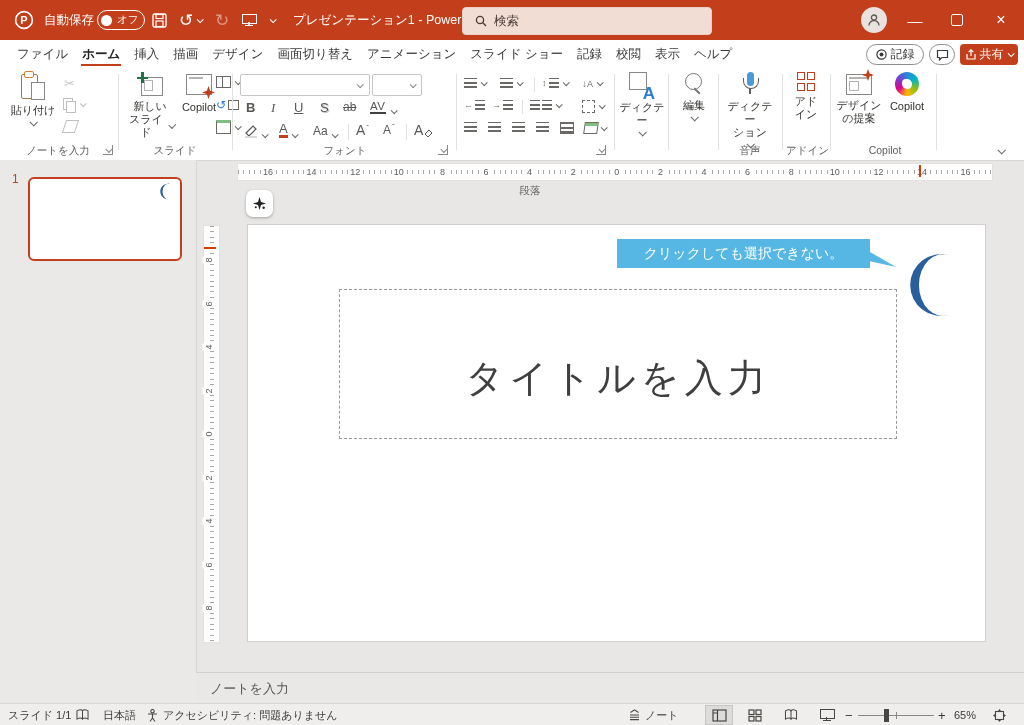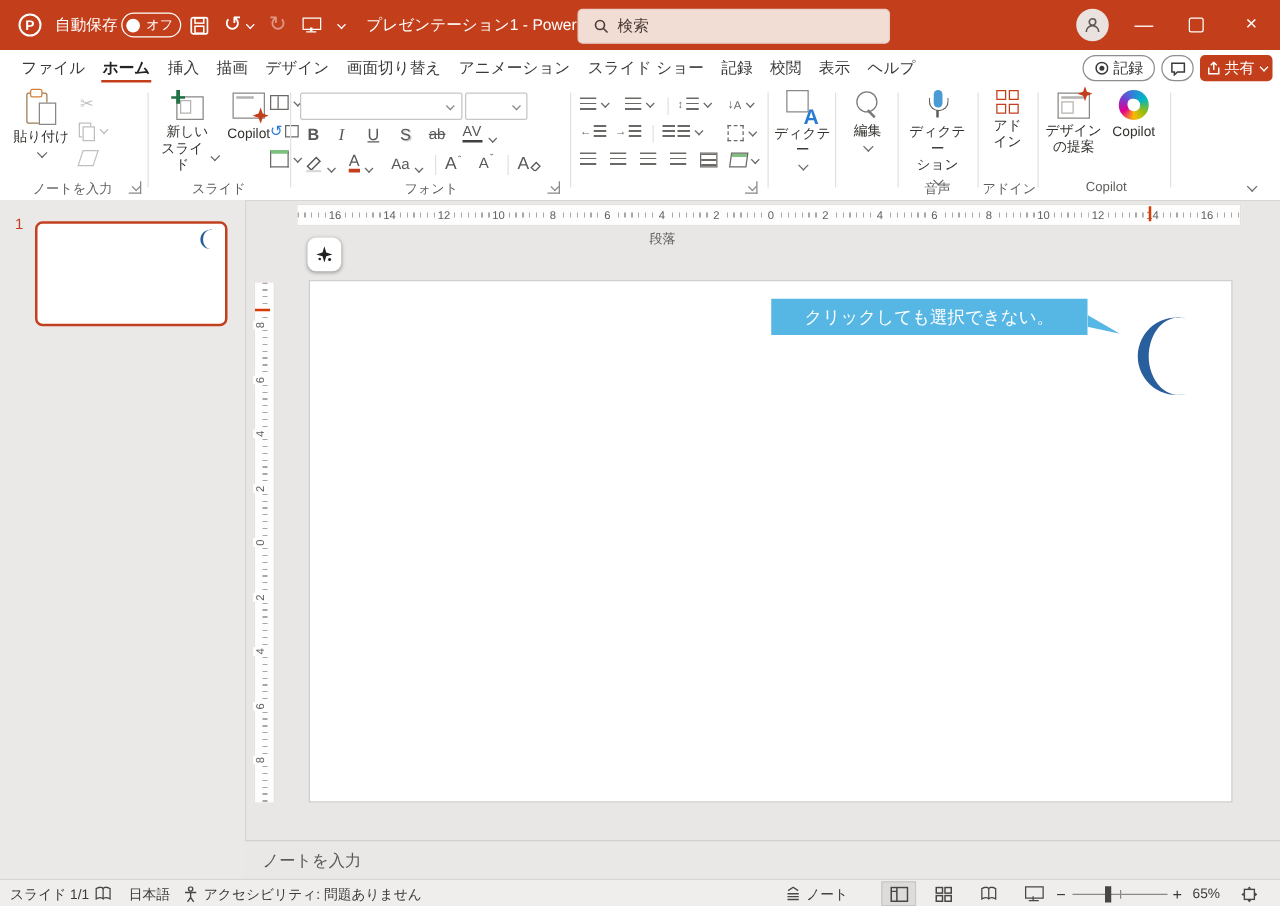--- a/index.html
+++ b/index.html
@@ -496,20 +496,23 @@
 
   <div class="designer-fab">
     <svg width="13" height="13" viewBox="0 0 14 14">
       <path d="M7 0 L8.6 5.4 L14 7 L8.6 8.6 L7 14 L5.4 8.6 L0 7 L5.4 5.4 Z" fill="#222"></path>
       <circle cx="3" cy="11" r="1.1" fill="#222"></circle>
         <circle cx="11.5" cy="11.5" r="1.3" fill="#222"></circle>
     </svg>
   </div>
 
   <div class="canvas">
+    <div class="ph ph-title">
+      <span class="txt">タイトルを入力</span>
+    </div>
     <div class="callout">
       <span>クリックしても選択できない。</span>
       <span class="tail"></span>
     </div>
     <svg class="moon" width="52" height="66" viewBox="0 0 52 66">
       <path d="M44,3 A31,31 0 1 0 44,63 A24,31 0 1 1 44,3 Z" fill="#2a5f9d"></path>
     </svg>
   </div>
 
   <div class="notesbar">

